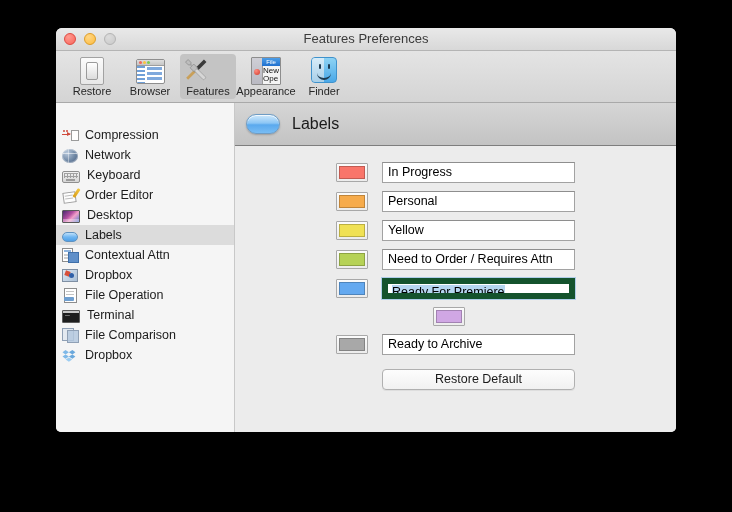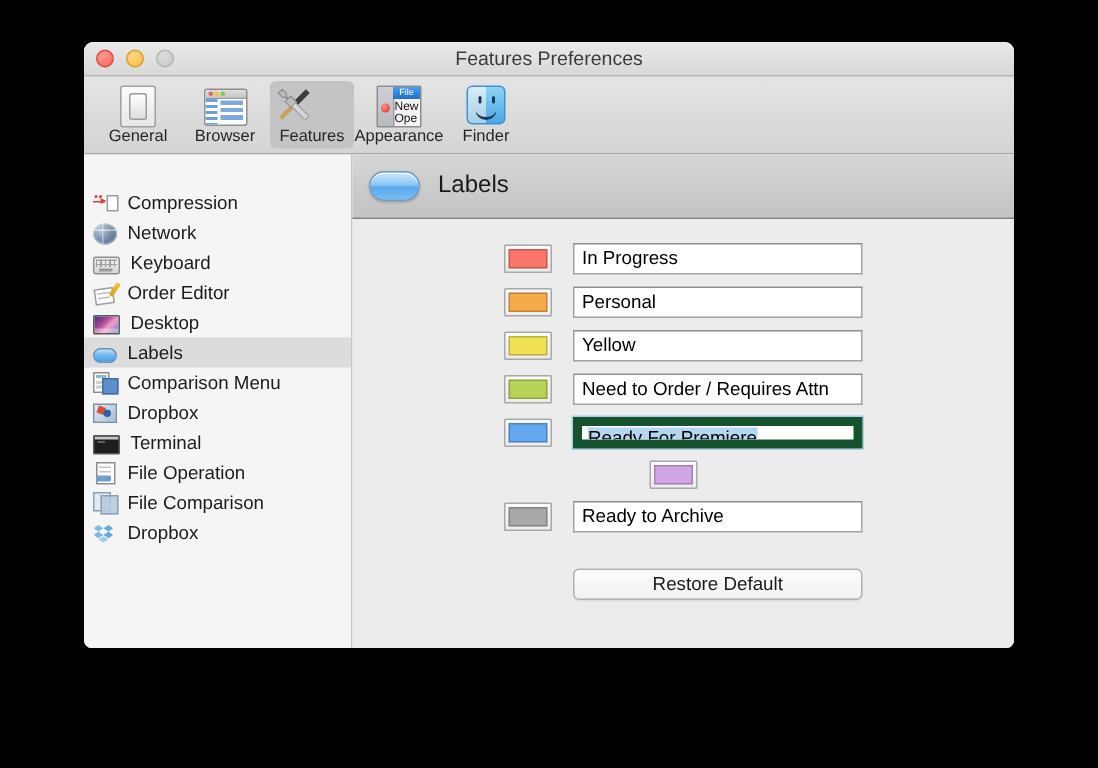--- a/index.html
+++ b/index.html
@@ -444,21 +444,21 @@
     line-height: 17px;
     text-decoration: underline;
   }
   .label-field .sel {
     background: #b5d6f0;
   }
 
   .btn-row {
     display: flex;
     justify-content: center;
-    margin-top: 24px;
+    margin-top: 14px;
     padding-left: 46px;
   }
   .restore-btn {
     width: 193px;
     height: 21px;
     background: linear-gradient(to bottom,#fdfdfd 0%, #f1f1f1 100%);
     border: 1px solid #b0b0b0;
     border-radius: 4px;
     font-size: 12.5px;
     color: #1a1a1a;
@@ -481,21 +481,21 @@
     </div>
     <div id="title">Features Preferences</div>
   </div>
 
   <div id="toolbar">
 
     <div class="tb-item">
       <div class="tb-icon">
         <div class="ic-general"></div>
       </div>
-      <div class="tb-label">General</div>
+      <div class="tb-label">Restore</div>
     </div>
 
     <div class="tb-item">
       <div class="tb-icon">
         <div class="ic-browser">
           <div class="bar">
               <i></i>
               <i></i>
               <i></i>
             </div>
@@ -588,43 +588,43 @@
       <div class="side-item selected">
         <span class="side-ic si-labels"></span>
         <span>Labels</span>
       </div>
 
       <div class="side-item">
         <span class="side-ic si-contextual">
           <span class="m1"></span>
             <span class="m2"></span>
         </span>
-        <span>Comparison Menu</span>
+        <span>Contextual Attn</span>
       </div>
 
       <div class="side-item">
         <span class="side-ic si-preview">
           <span class="ph"></span>
             <span class="s1"></span>
             <span class="s2"></span>
         </span>
         <span>Dropbox</span>
       </div>
 
       <div class="side-item">
-        <span class="side-ic si-terminal"></span>
-        <span>Terminal</span>
-      </div>
-
-      <div class="side-item">
         <span class="side-ic si-fileop">
           <span class="doc"></span>
             <span class="arrow"></span>
         </span>
         <span>File Operation</span>
+      </div>
+
+      <div class="side-item">
+        <span class="side-ic si-terminal"></span>
+        <span>Terminal</span>
       </div>
 
       <div class="side-item">
         <span class="side-ic si-filecomp">
           <span class="a"></span>
             <span class="b"></span>
         </span>
         <span>File Comparison</span>
       </div>
 

